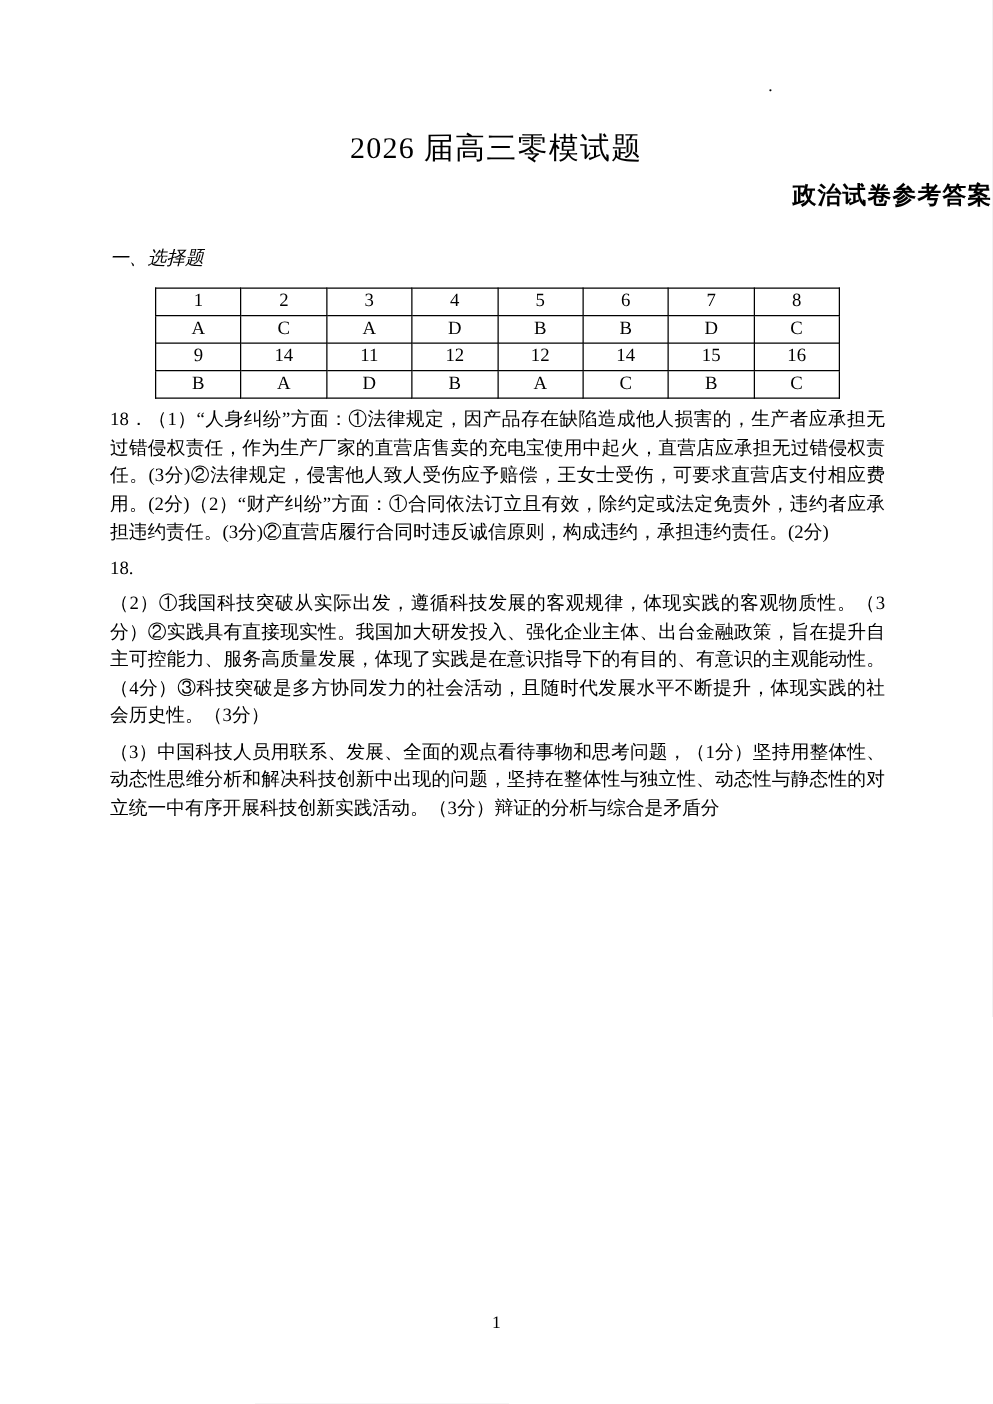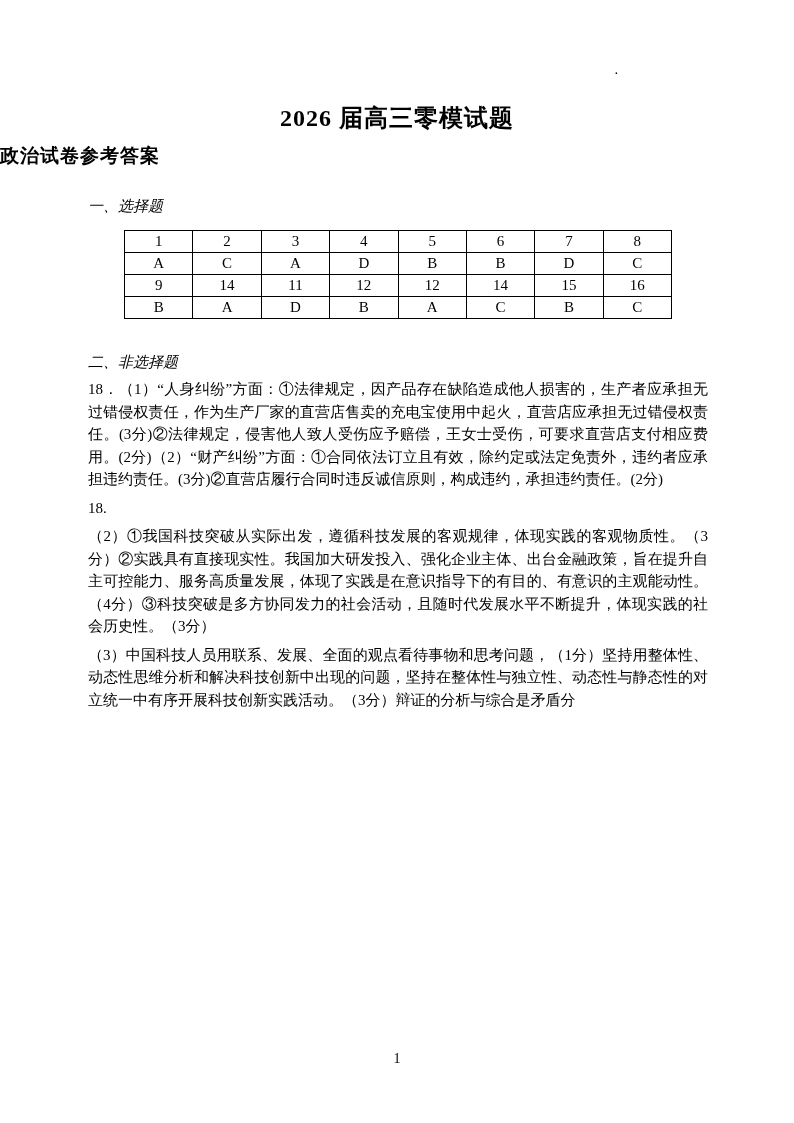--- a/index.html
+++ b/index.html
@@ -13,26 +13,26 @@
     color:#000;
     overflow:hidden;
   }
   .stray {
     position:absolute; top:66px; left:614px;
     font-size:14px; color:#000;
   }
   .doc-title {
     padding-top:102px;
     text-align:center;
-    font-size:24px; font-weight:bold;
+    font-size:24px; font-weight:normal;
     letter-spacing:1px;
   }
   .doc-subtitle {
     margin-top:9px;
-    text-align:left;
+    text-align:right;
     font-size:19px; font-weight:bold;
     letter-spacing:1px;
   }
   .content {
     margin:0 86px 0 88px;
   }
   .sec-heading {
     font-size:15px;
     margin-top:28px;
     font-style:italic;
@@ -119,21 +119,20 @@
           <td>D</td>
           <td>B</td>
           <td>A</td>
           <td>C</td>
           <td>B</td>
           <td>C</td>
         </tr>
       </tbody>
     </table>
 
-    <div class="sec-heading second">二、非选择题</div>
 
     <p class="ans">18．（1）“人身纠纷”方面：①法律规定，因产品存在缺陷造成他人损害的，生产者应承担无过错侵权责任，作为生产厂家的直营店售卖的充电宝使用中起火，直营店应承担无过错侵权责任。(3分)②法律规定，侵害他人致人受伤应予赔偿，王女士受伤，可要求直营店支付相应费用。(2分)（2）“财产纠纷”方面：①合同依法订立且有效，除约定或法定免责外，违约者应承担违约责任。(3分)②直营店履行合同时违反诚信原则，构成违约，承担违约责任。(2分)</p>
     <p class="ans">18.</p>
     <p class="ans">（2）①我国科技突破从实际出发，遵循科技发展的客观规律，体现实践的客观物质性。（3分）②实践具有直接现实性。我国加大研发投入、强化企业主体、出台金融政策，旨在提升自主可控能力、服务高质量发展，体现了实践是在意识指导下的有目的、有意识的主观能动性。（4分）③科技突破是多方协同发力的社会活动，且随时代发展水平不断提升，体现实践的社会历史性。（3分）</p>
     <p class="ans">（3）中国科技人员用联系、发展、全面的观点看待事物和思考问题，（1分）坚持用整体性、动态性思维分析和解决科技创新中出现的问题，坚持在整体性与独立性、动态性与静态性的对立统一中有序开展科技创新实践活动。（3分）辩证的分析与综合是矛盾分</p>
 
   </div>
 
   <div class="page-number">1</div>
 

